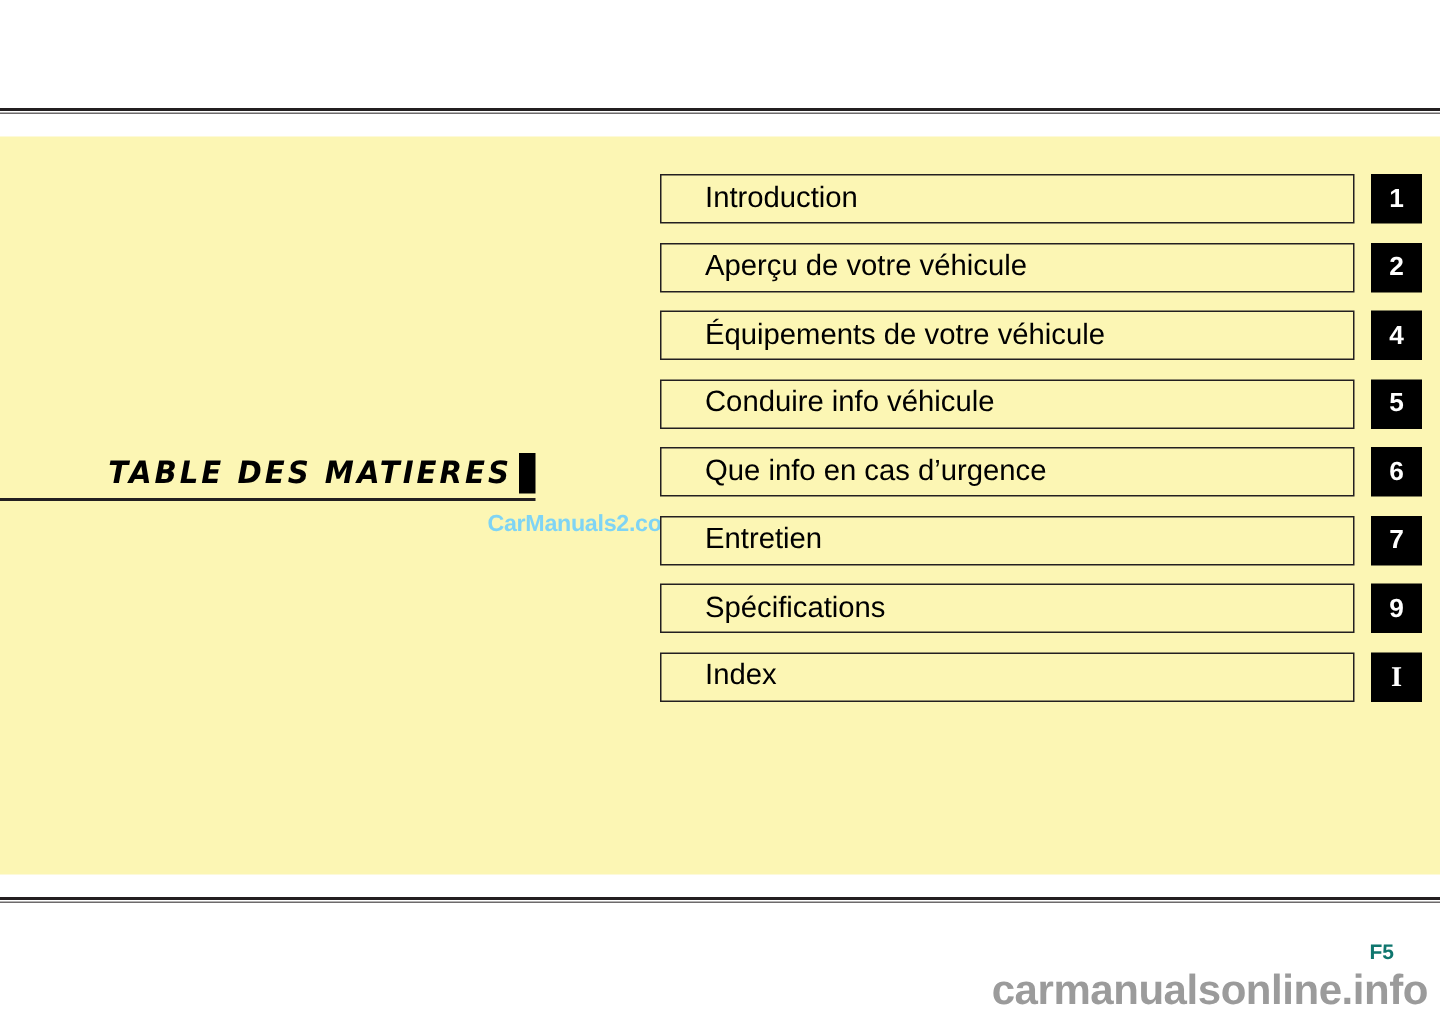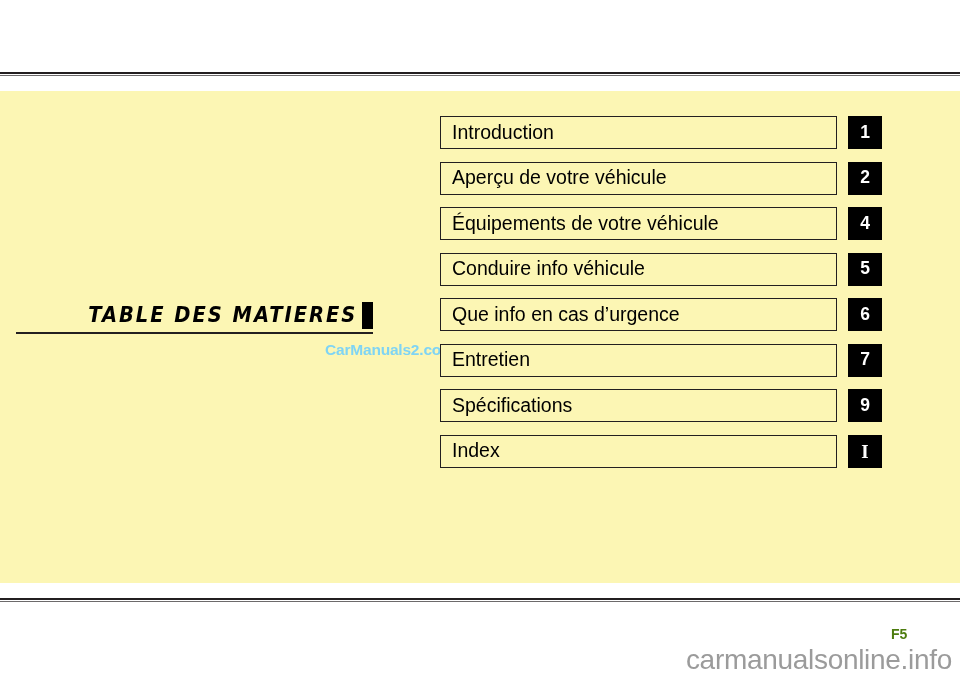--- a/index.html
+++ b/index.html
@@ -55,21 +55,21 @@
     left: 0;
     top: 91px;
     width: 960px;
     height: 492px;
     background: #fcf6b4;
   }
 
   
   #toc-title-block {
     position: absolute;
-    left: 16px;
+    left: 0;
     top: 300px;
     width: 360px;
     height: 40px;
   }
   #toc-title-row {
     position: absolute;
     left: 0;
     top: 0;
     width: 357px;
     height: 30px;
@@ -126,27 +126,27 @@
     width: 509px;
   }
   .toc-row {
     position: relative;
     height: 33px;
     margin-bottom: 12.5px;
     display: flex;
     align-items: stretch;
   }
   .toc-entry-box {
-    width: 397px;
+    width: 463px;
     box-sizing: border-box;
     border: 1.6px solid #231f20;
     background: #fcf6b4;
     display: flex;
     align-items: center;
-    padding-left: 11px;
+    padding-left: 29px;
   }
   .toc-entry-label {
     font-family: "Liberation Sans", sans-serif;
     font-size: 19.5px;
     color: #000000;
     line-height: 1;
     white-space: nowrap;
   }
   .toc-tab {
     width: 34px;
@@ -166,41 +166,42 @@
   }
   .toc-tab-label.serif {
     font-family: "Liberation Serif", serif;
     font-weight: bold;
     font-size: 19px;
   }
 
   
   #page-number {
     position: absolute;
-    left: 891px;
+    left: 913px;
     top: 626px;
     font-family: "Liberation Sans", sans-serif;
     font-size: 14px;
     font-weight: bold;
-    color: #4d7c0f;
+    color: #0f766e;
     white-space: nowrap;
   }
   #watermark-footer {
     position: absolute;
     left: 0;
     top: 644px;
     width: 960px;
     text-align: right;
     padding-right: 8px;
     box-sizing: border-box;
     font-family: "Liberation Sans", sans-serif;
     font-size: 28px;
     color: #9b9b9b;
     letter-spacing: -0.3px;
     white-space: nowrap;
+    font-weight: bold;
   }
 </style>
 </head>
 <body>
 
 <div id="top-rule"></div>
 <div id="top-rule-hair"></div>
 
 <div id="content-panel"></div>
 

